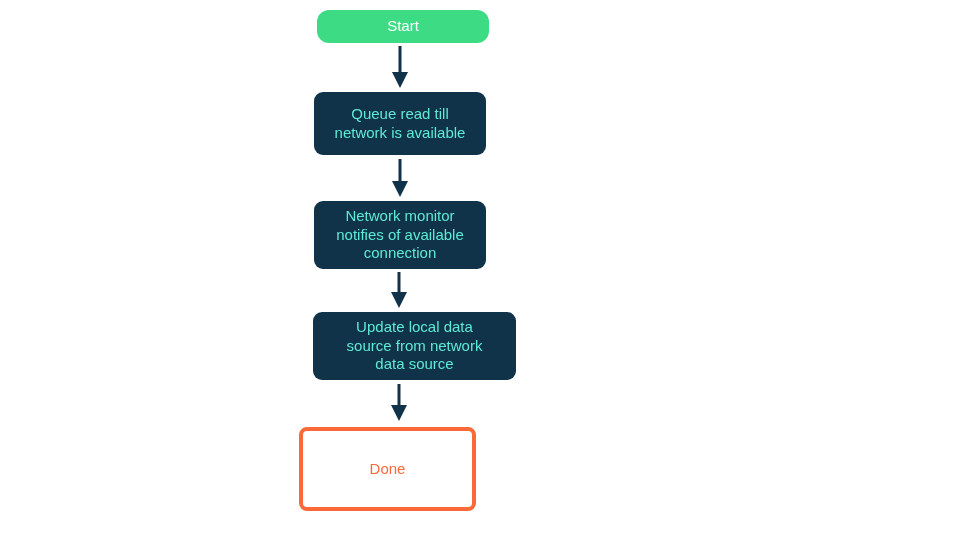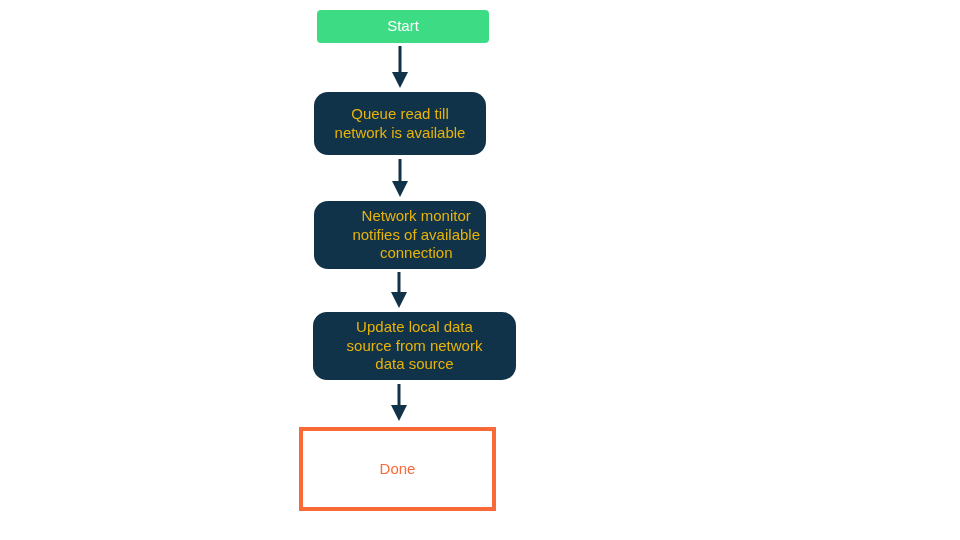--- a/index.html
+++ b/index.html
@@ -36,45 +36,45 @@
     padding: 0 6px;
   }
 
   
   .node-start {
     left: 317px;
     top: 10px;
     width: 172px;
     height: 33px;
     background: #3ddc84;
-    border-radius: 4px;
+    border-radius: 12px;
     color: #ffffff;
     font-size: 15px;
   }
 
   
   .node-process {
     background: #10334a;
-    border-radius: 14px;
-    color: #eab308;
+    border-radius: 9px;
+    color: #5eead4;
     font-size: 15px;
   }
   .node-p1 { left: 314px; top: 92px;  width: 172px; height: 63px; }
-  .node-p2 { left: 314px; top: 201px; width: 172px; height: 68px; justify-content: flex-end; }
+  .node-p2 { left: 314px; top: 201px; width: 172px; height: 68px; }
   .node-p3 { left: 313px; top: 312px; width: 203px; height: 68px; }
 
   
   .node-done {
     left: 299px;
     top: 427px;
-    width: 197px;
+    width: 177px;
     height: 84px;
     background: #ffffff;
     border: 4px solid #f96a38;
-    border-radius: 0;
+    border-radius: 8px;
     color: #f96a38;
     font-size: 15px;
   }
 
   
   .connector {
     position: absolute;
     left: 0;
     top: 0;
     width: 960px;

